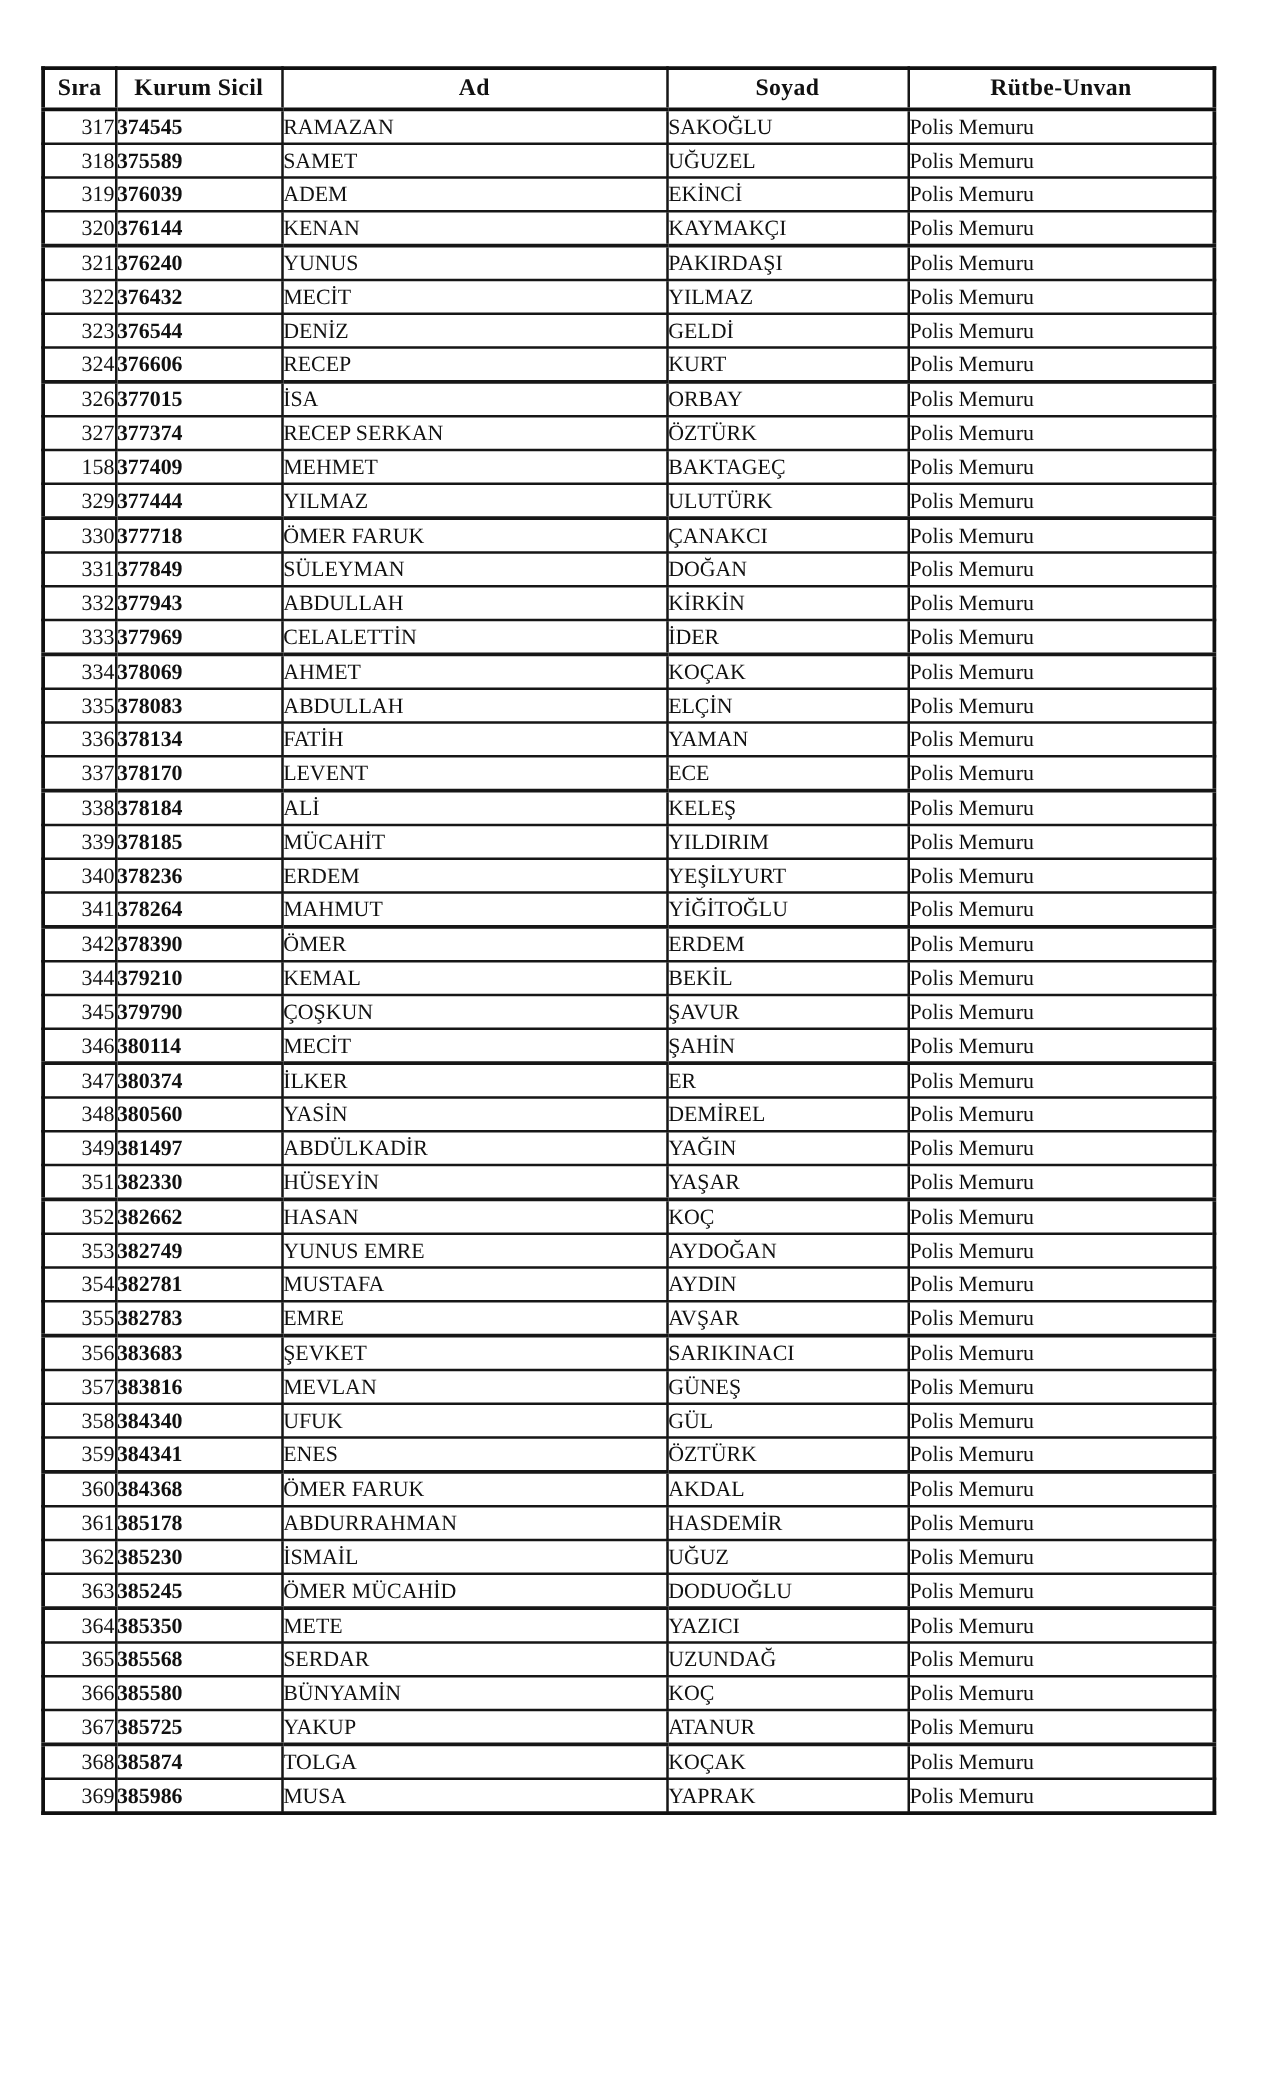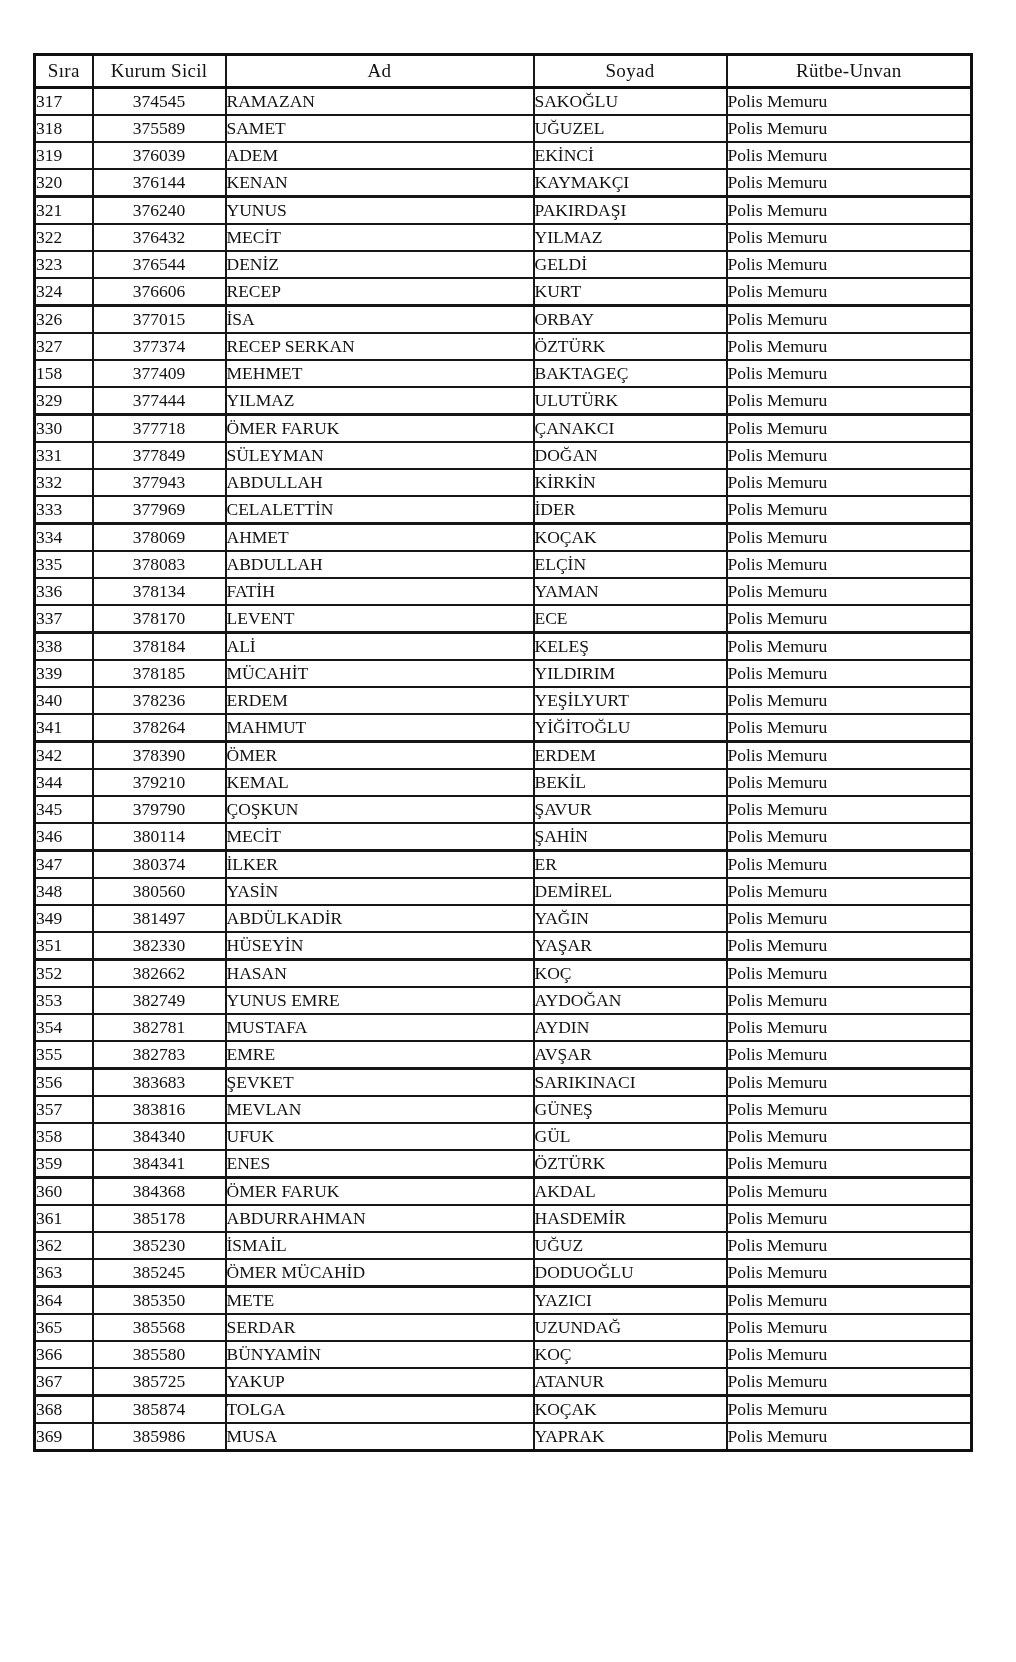--- a/index.html
+++ b/index.html
@@ -28,37 +28,37 @@
   table.roster th,
   table.roster td {
     border: 2px solid #161616;
     overflow: hidden;
     white-space: nowrap;
     padding: 0;
   }
   table.roster thead th {
     height: 30px;
     font-size: 19px;
-    font-weight: normal;
+    font-weight: bold;
     text-align: center;
     vertical-align: middle;
     letter-spacing: 0.3px;
     border-bottom: 3px solid #101010;
   }
   table.roster tbody td {
     height: 25px;
     font-size: 17.5px;
     vertical-align: middle;
   }
   td.c-sira {
-    text-align: left;
+    text-align: right;
     margin-left: 47px;
   }
   td.c-sicil {
-    text-align: center;
+    font-weight: bold;
   }
   td.c-ad, td.c-soyad, td.c-rutbe {
     text-align: left;
     padding-left: 5px;
   }
   
   table.roster tbody tr:nth-child(3n) td {
     box-shadow: 0 -2px 0 rgba(25,25,25,0.35);
   }
   table.roster tbody tr:nth-child(4n+1) td {

